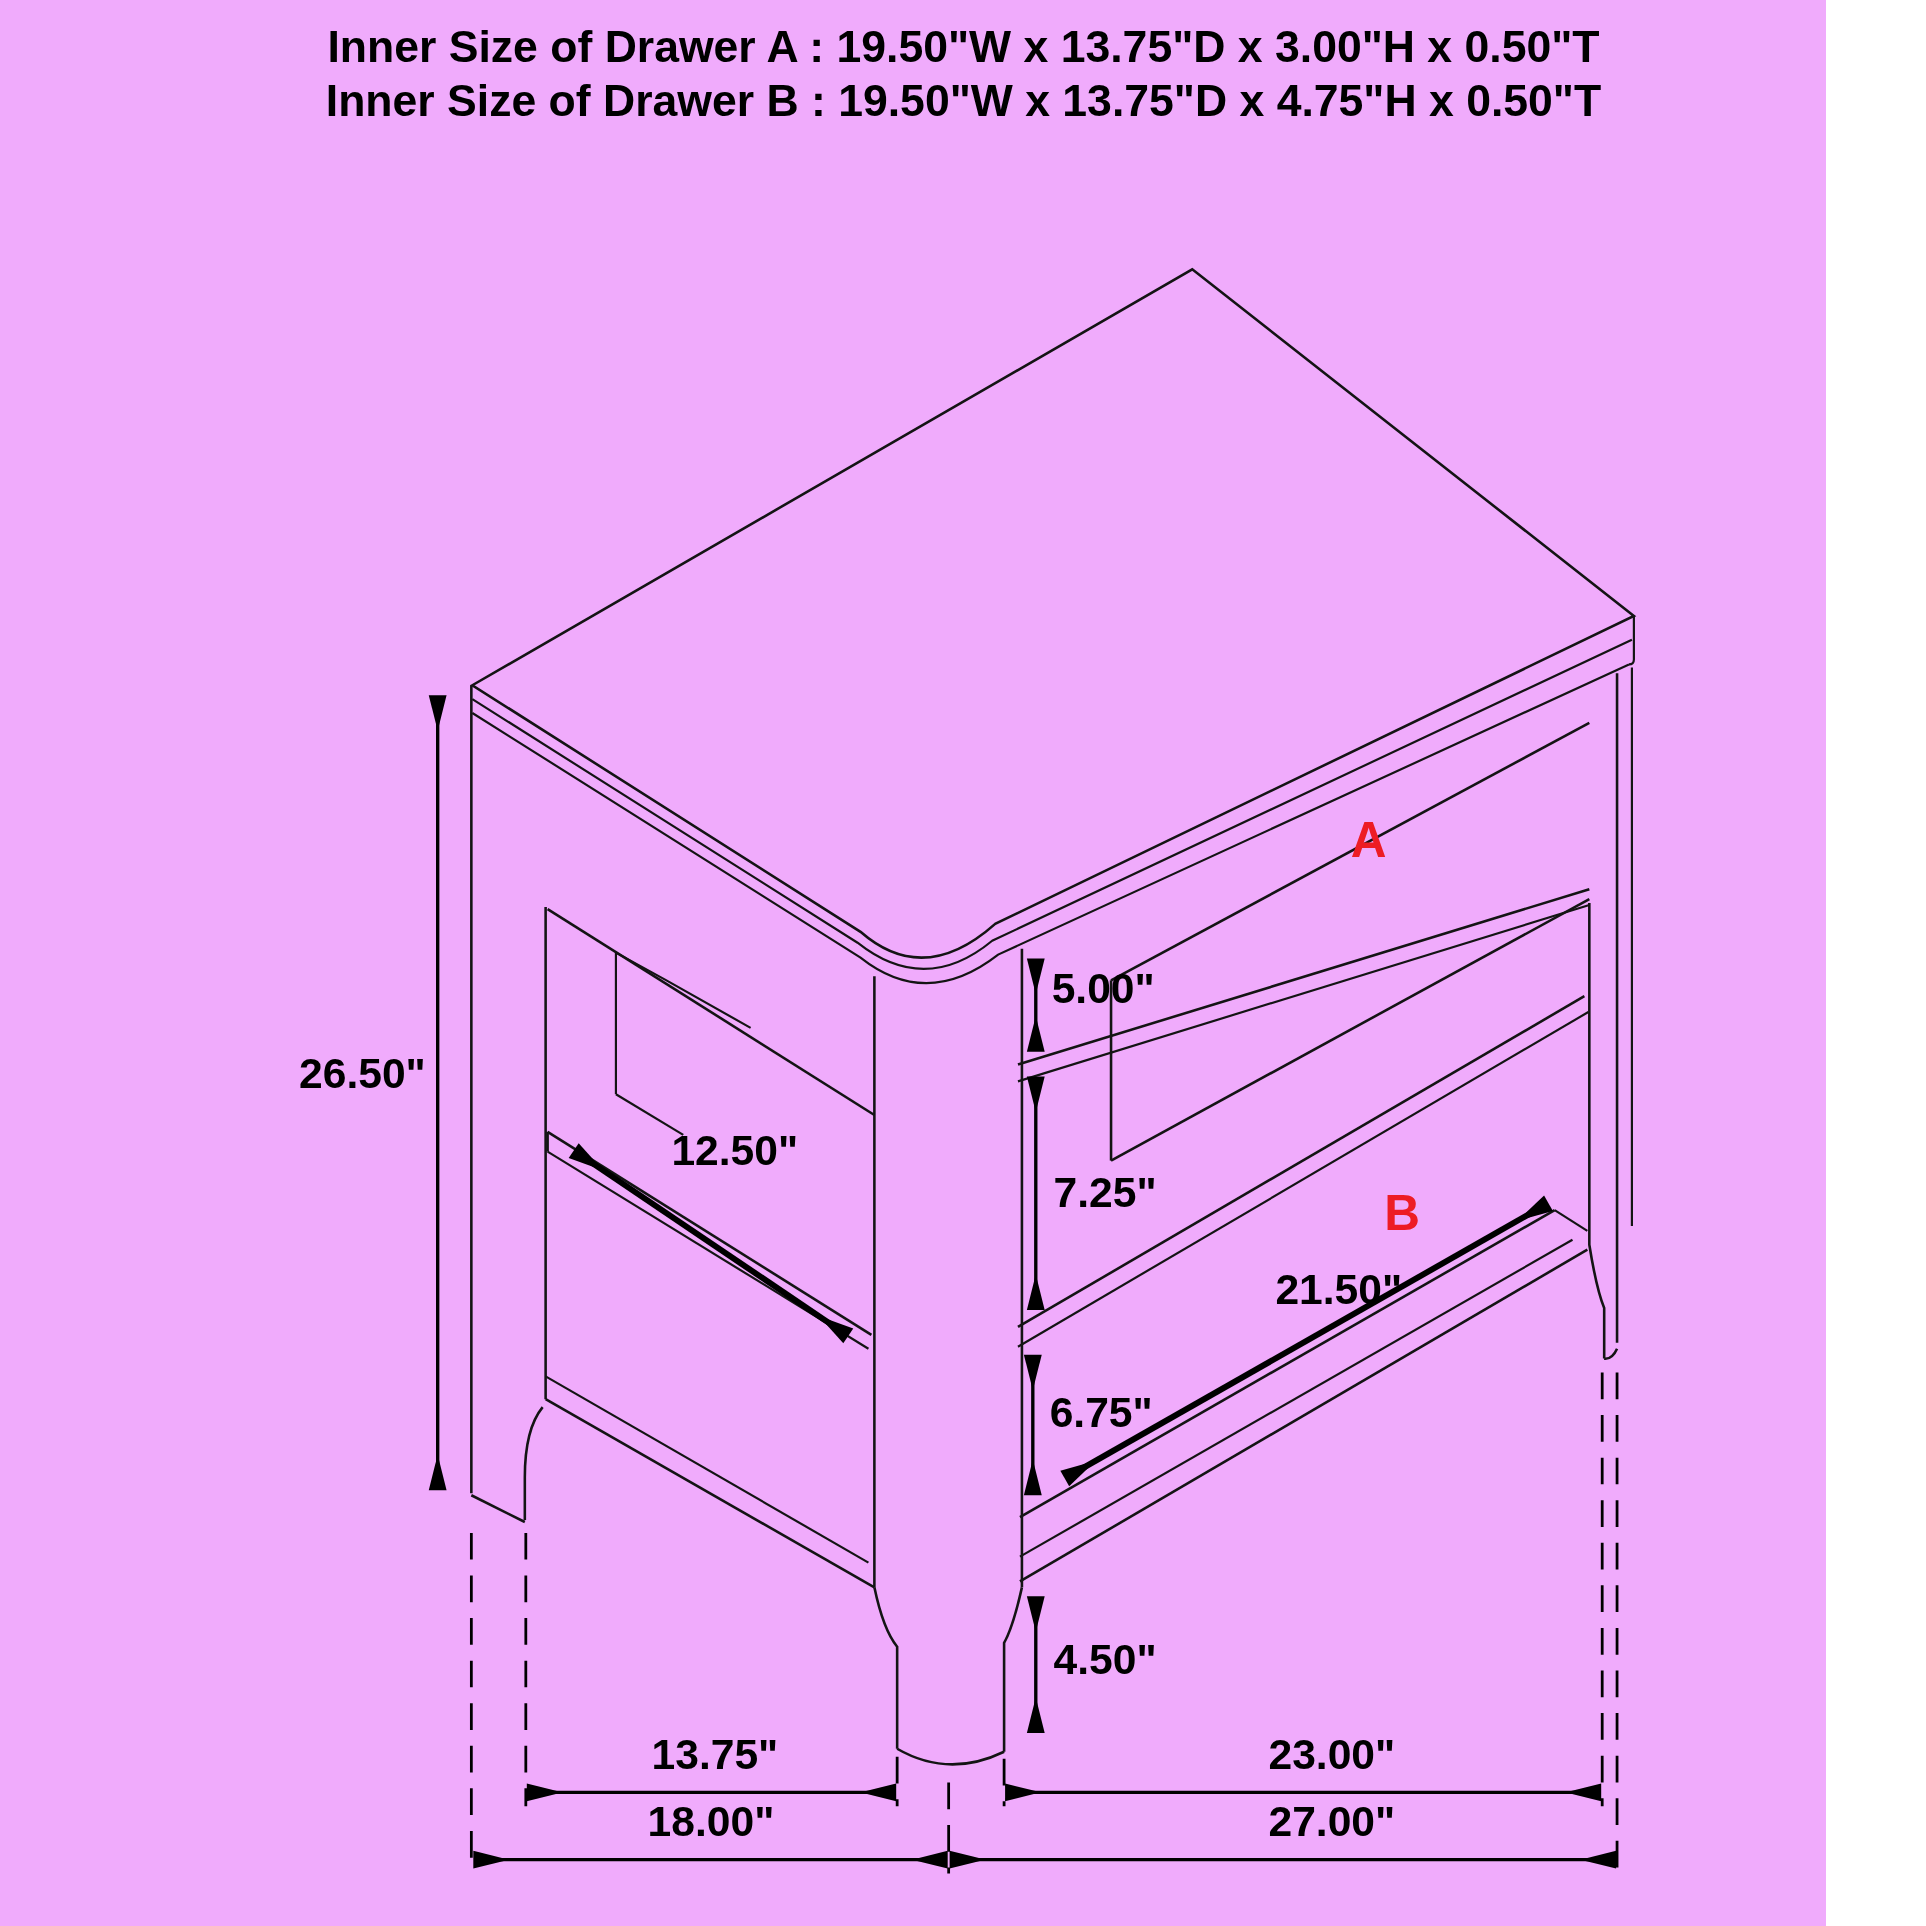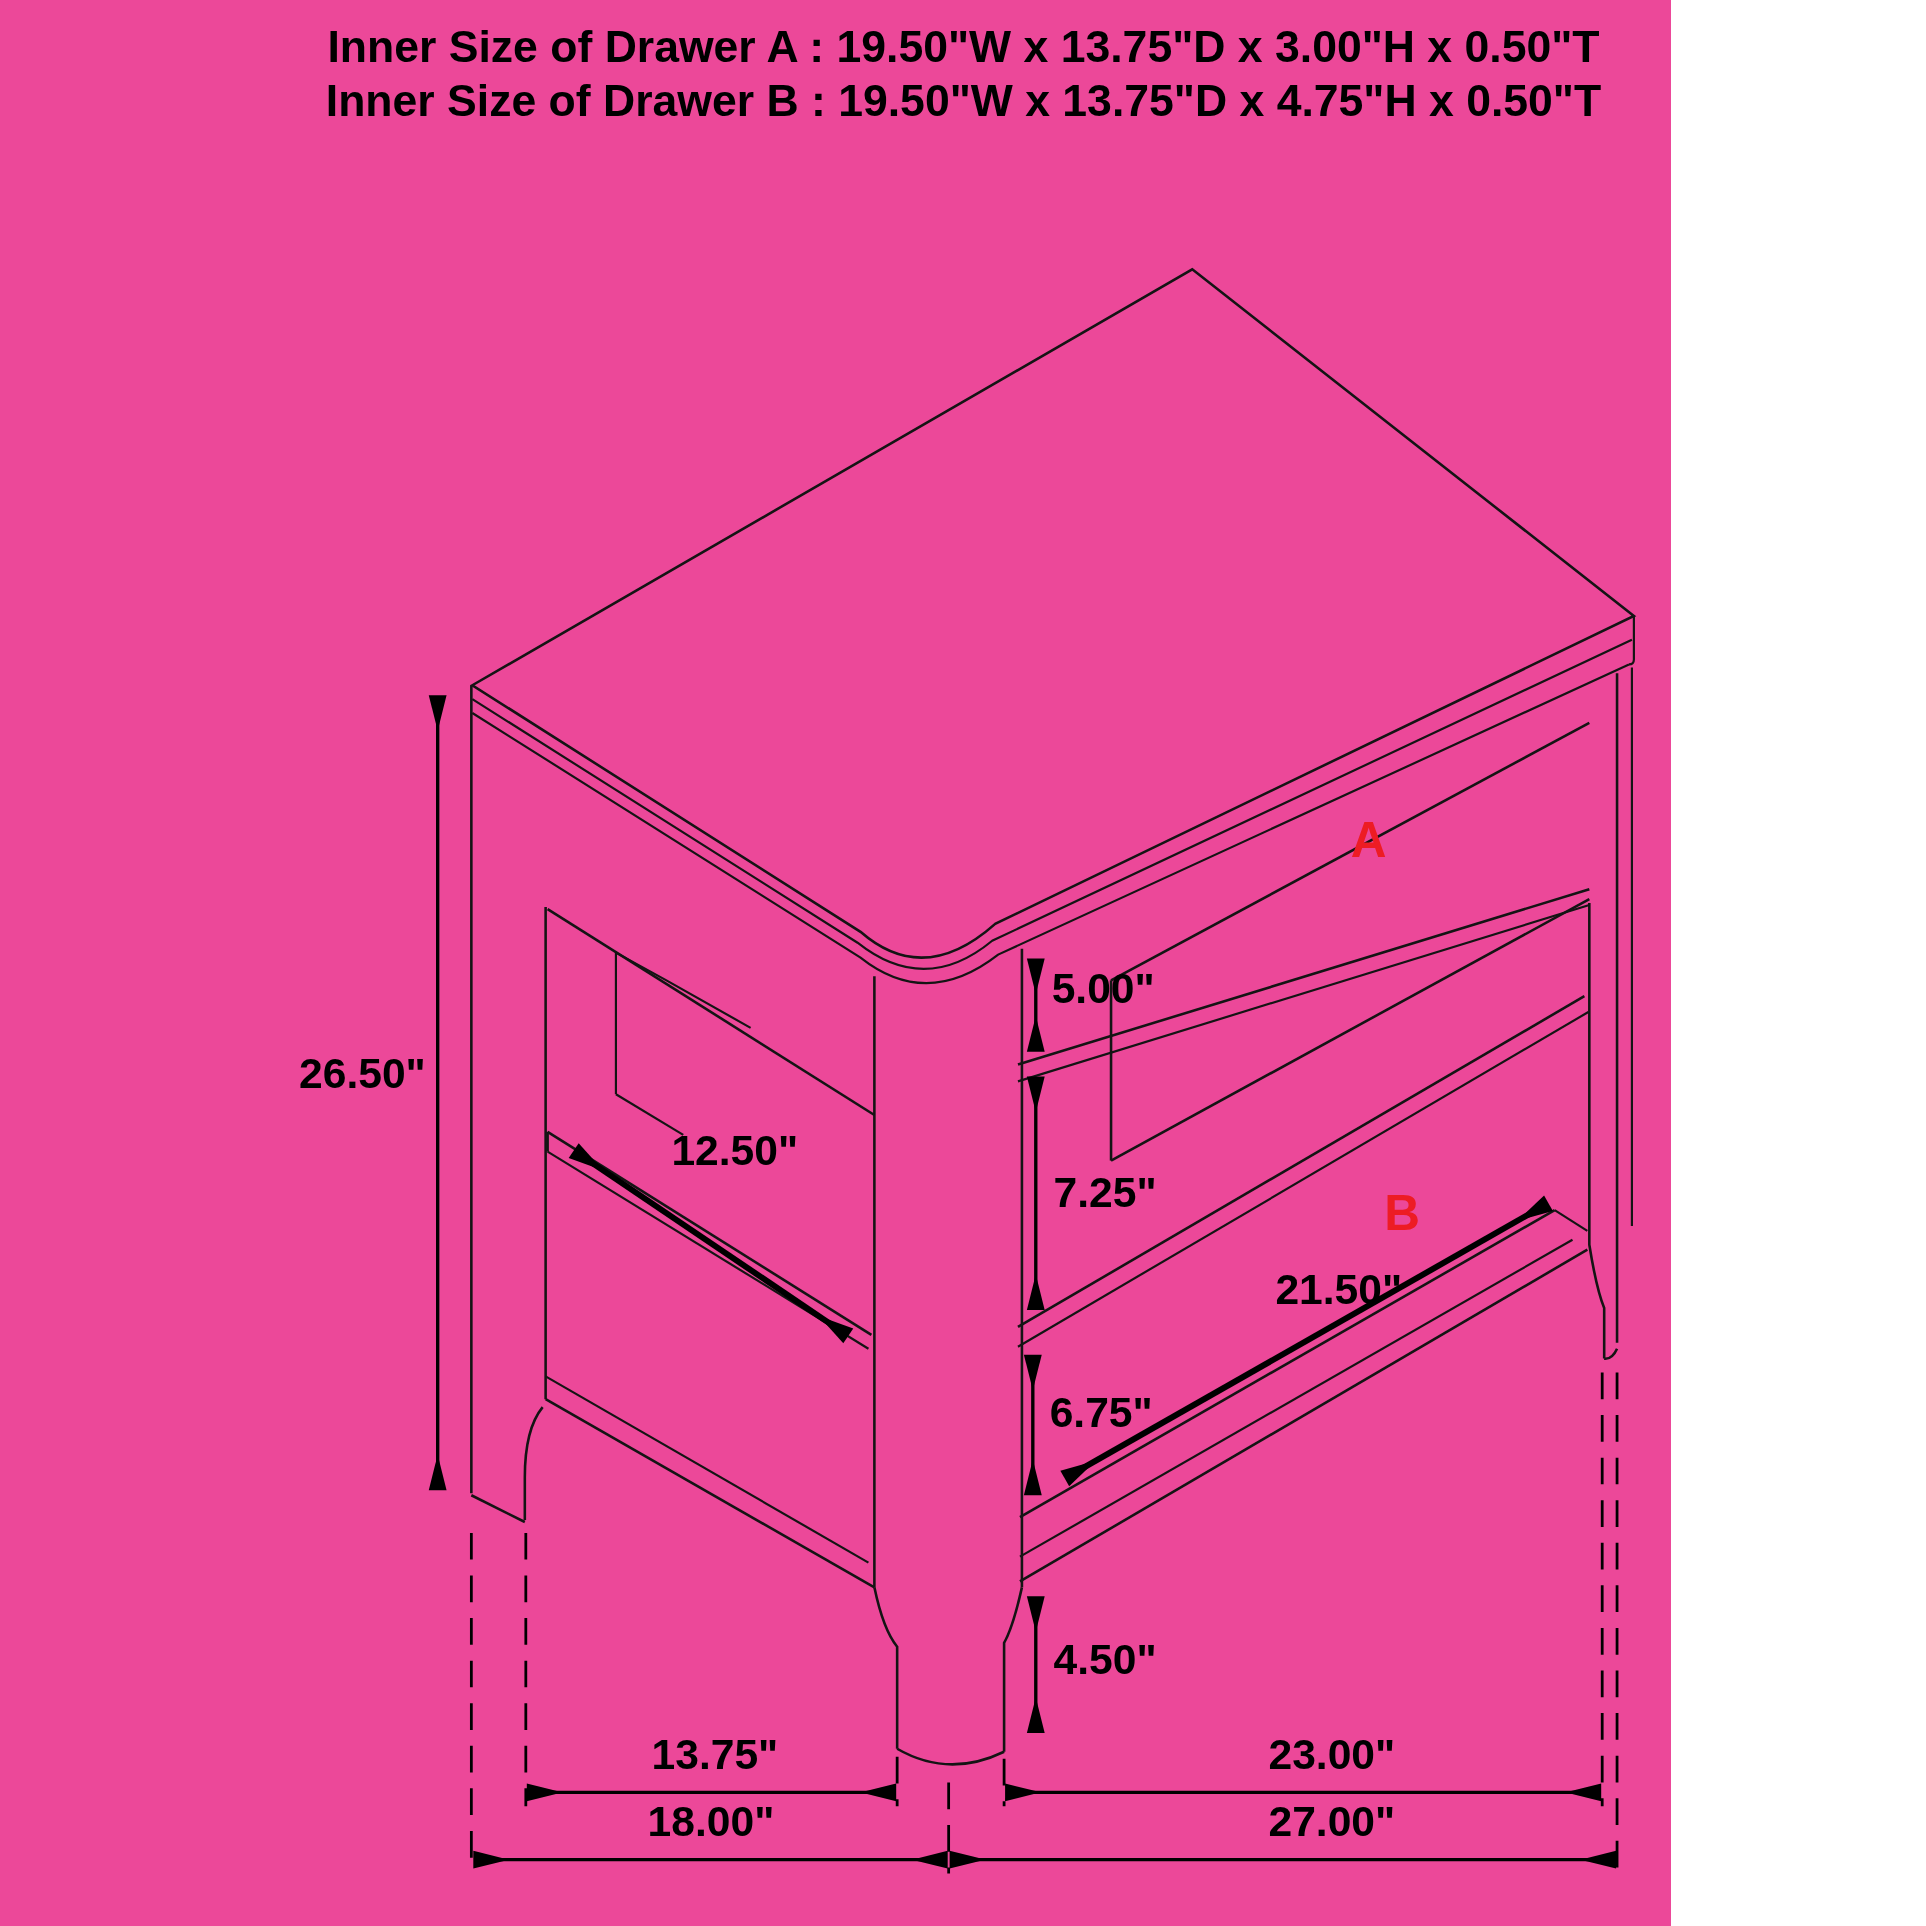--- a/index.html
+++ b/index.html
@@ -1,16 +1,16 @@
 <!DOCTYPE html>
 <html><head>
 <meta charset="utf-8">
 <style>
   html,body{margin:0;padding:0;background:#fff;}
-  .stage{position:relative;width:1671px;height:1927px;background:#ec4899;overflow:hidden;
+  .stage{position:relative;width:1826px;height:1927px;background:#f0abfc;overflow:hidden;
          font-family:"Liberation Sans", sans-serif;}
   svg{display:block}
   .ln{fill:none;stroke:#141414;stroke-width:2.6;stroke-linejoin:miter;stroke-linecap:butt;}
   .ln-thin{fill:none;stroke:#141414;stroke-width:2.2;}
   .dim{fill:none;stroke:#000;stroke-width:3.4;}
   .dimthick{fill:none;stroke:#000;stroke-width:6;}
   .dash{fill:none;stroke:#000;stroke-width:2.8;stroke-dasharray:27 16;}
   .lbl{font-weight:bold;font-size:43px;fill:#000;}
   .title{font-weight:bold;font-size:45px;fill:#000;}
   .redlbl{font-weight:bold;font-size:50px;}

